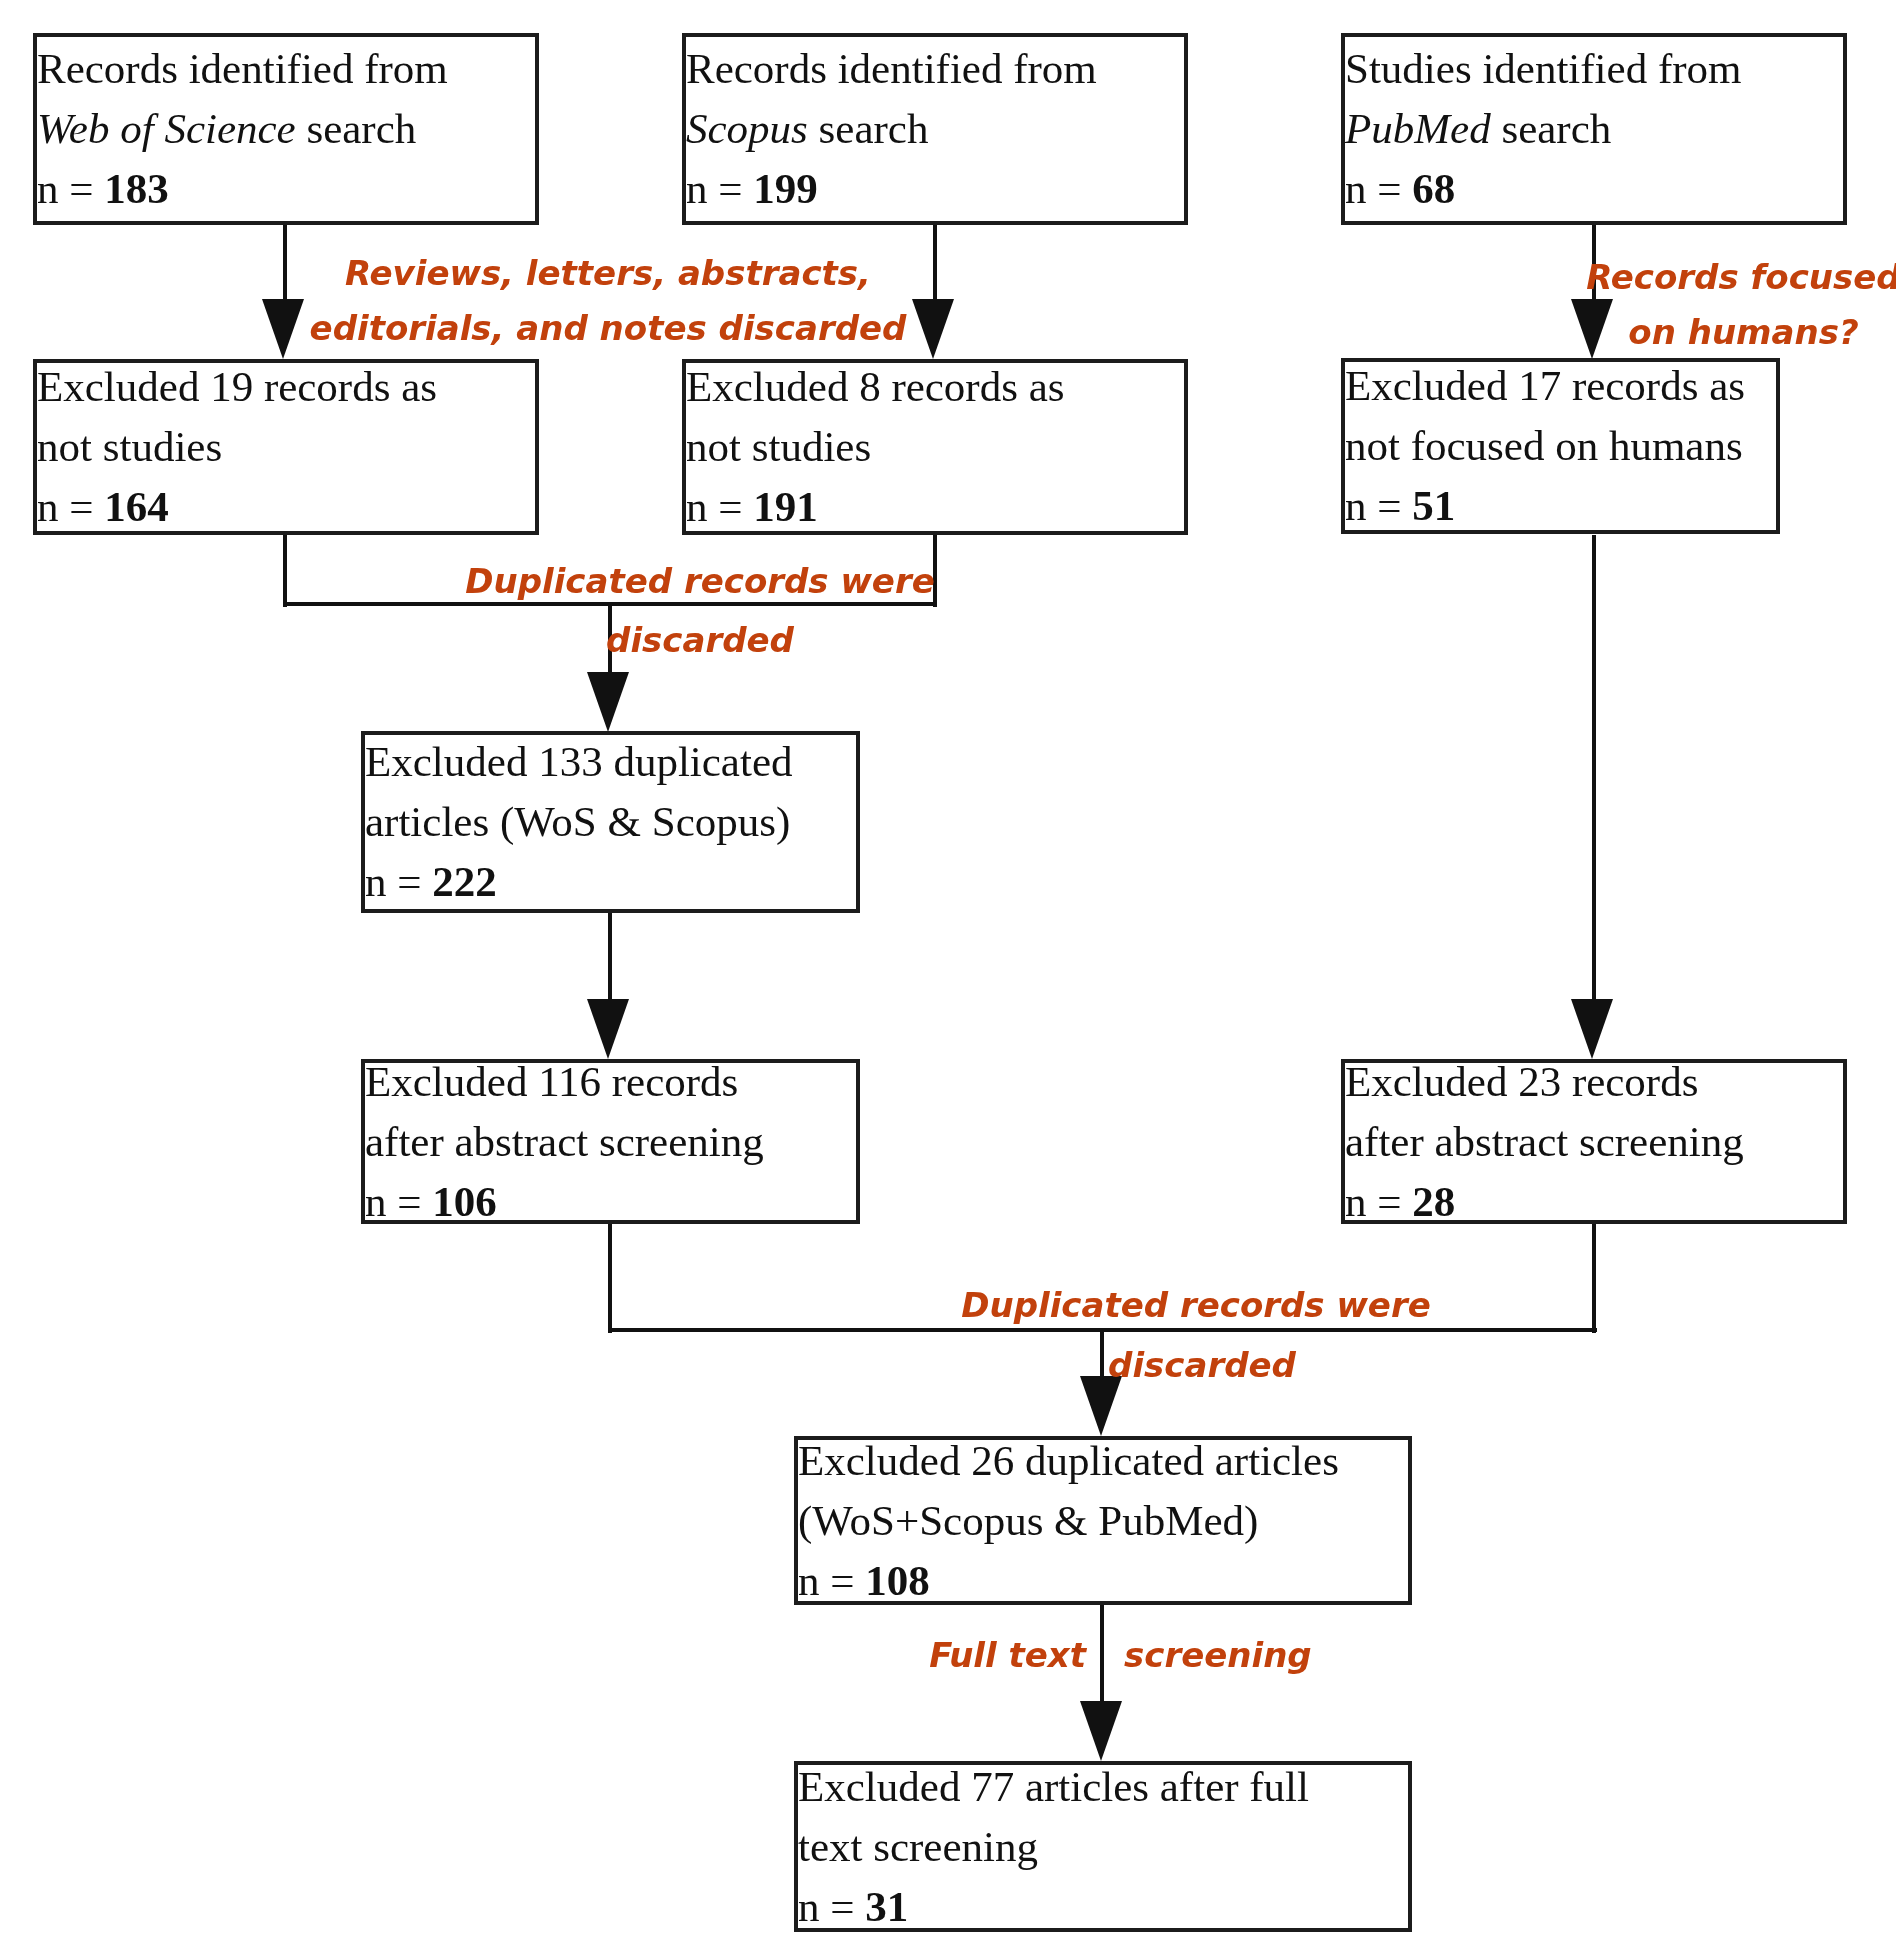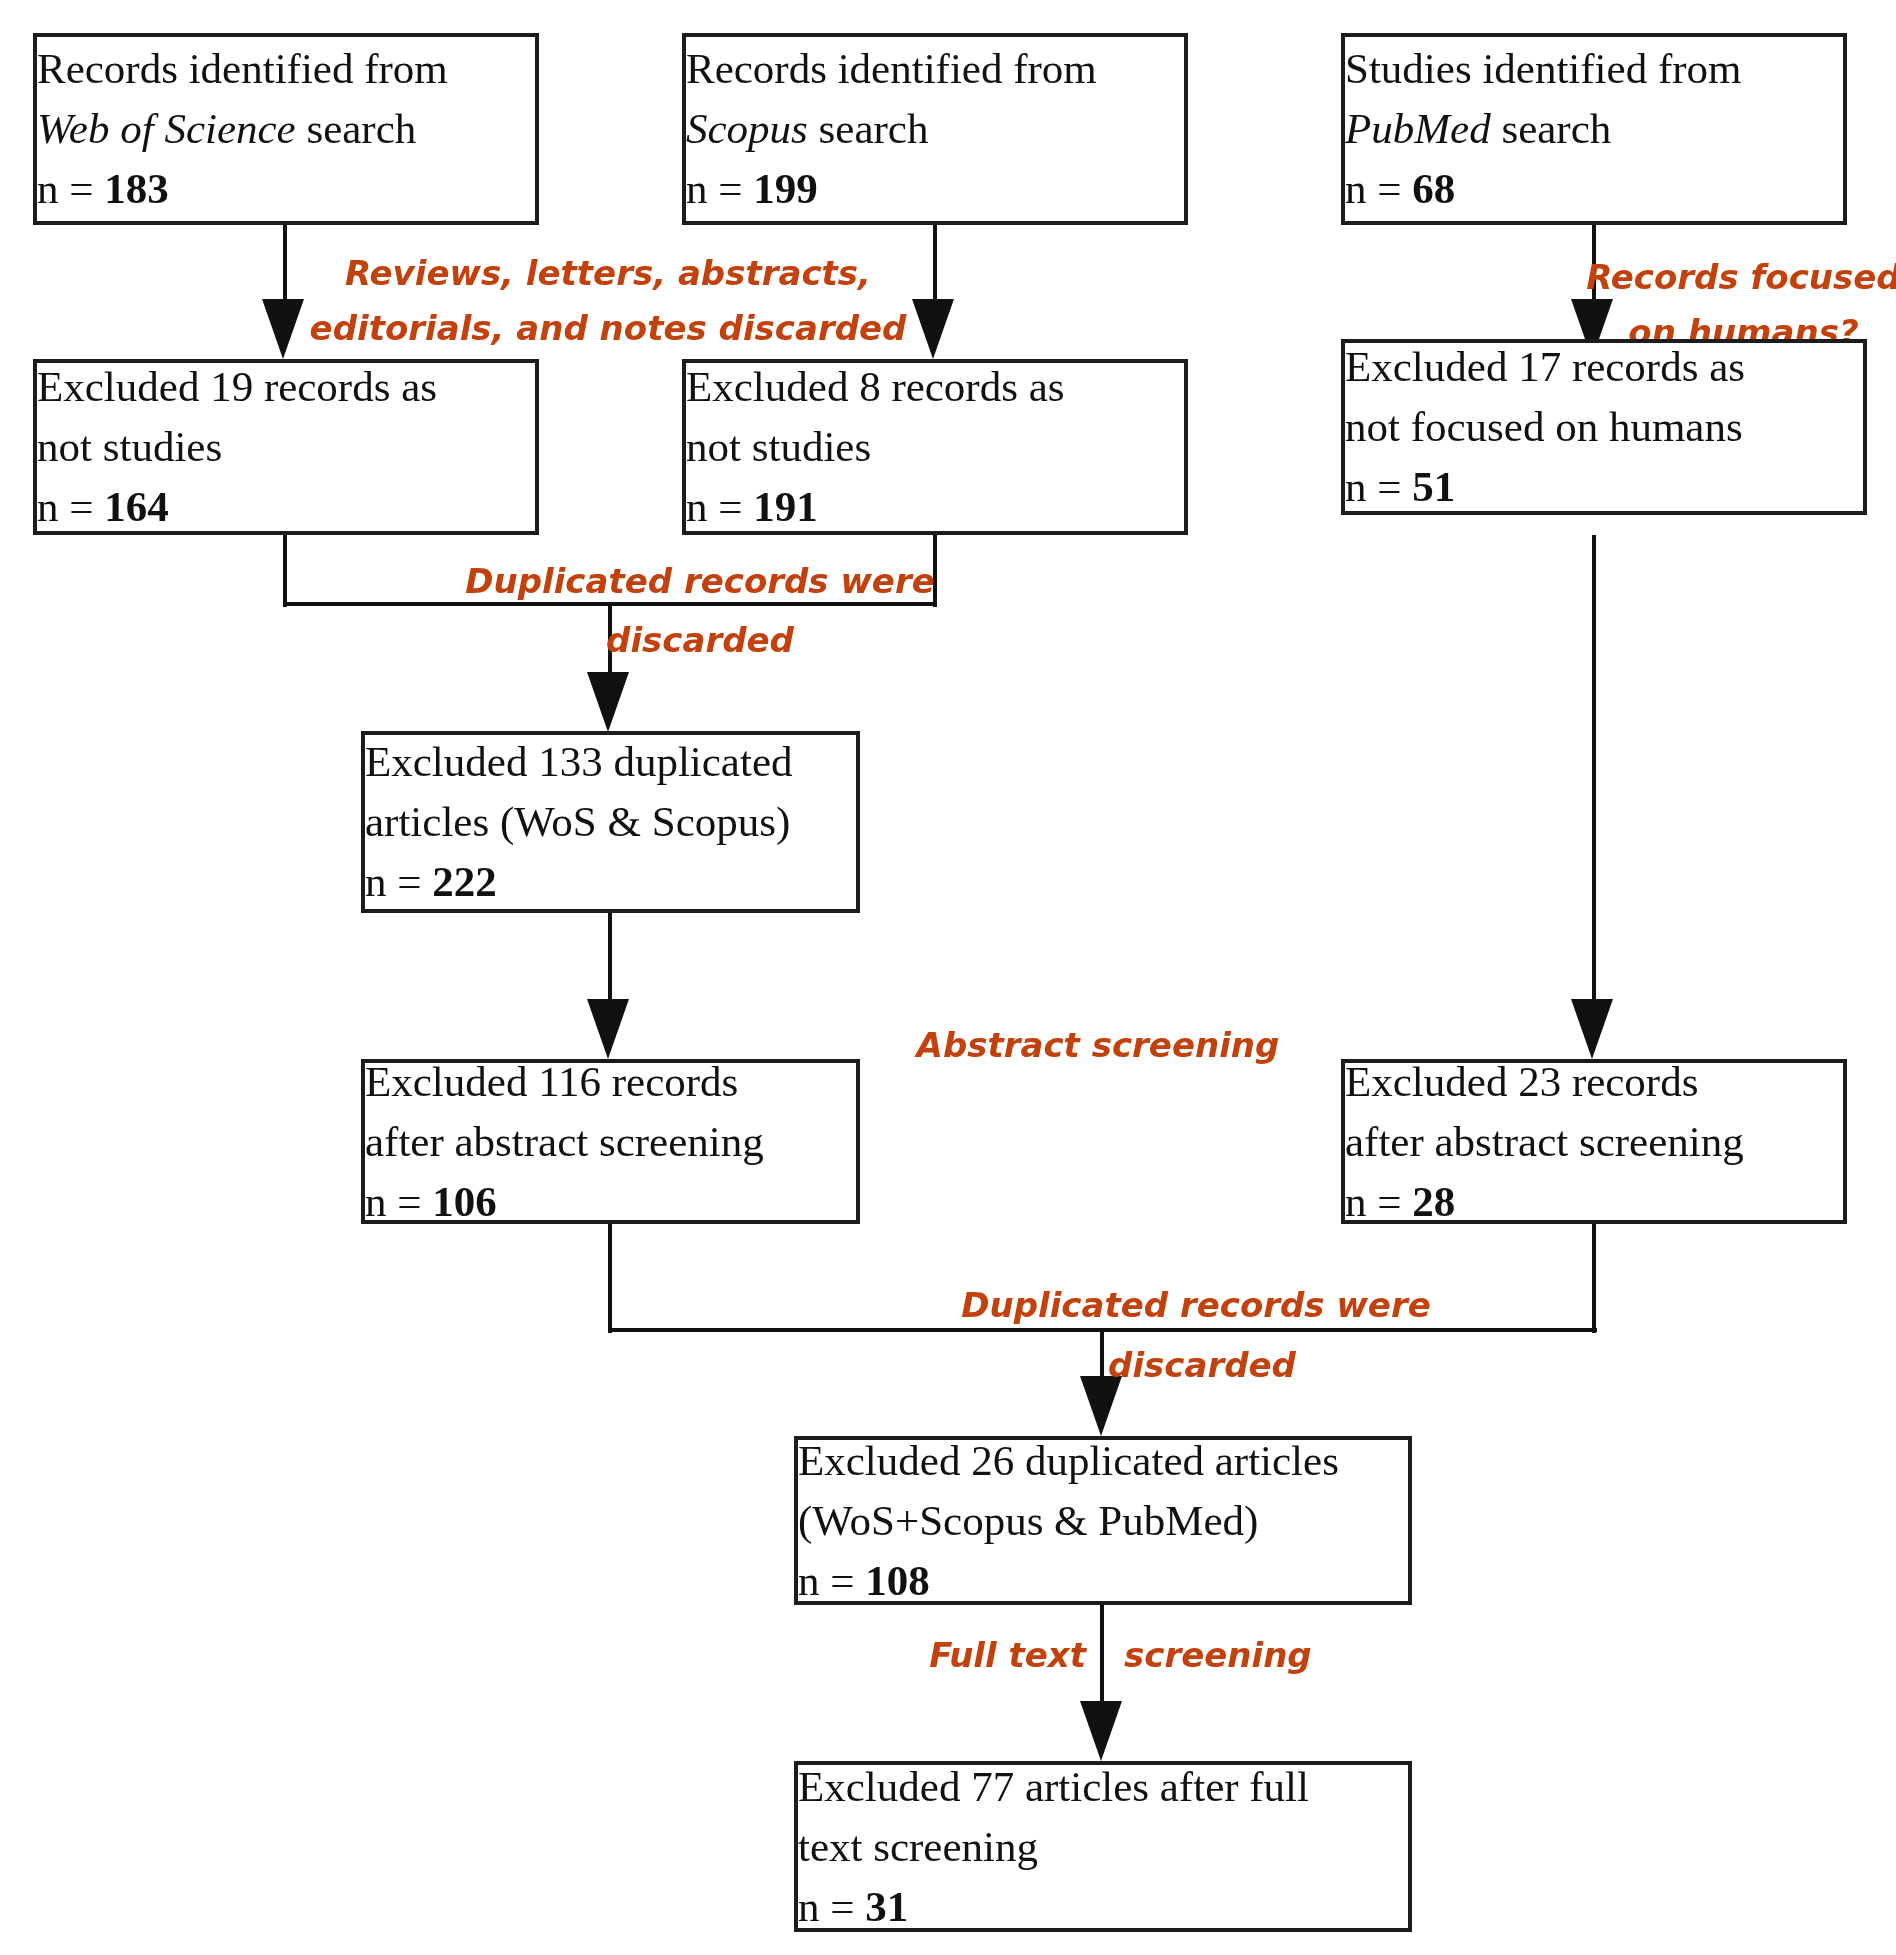--- a/index.html
+++ b/index.html
@@ -74,21 +74,21 @@
     <div class="bl">not studies</div>
     <div class="bl"><span>n = </span><span class="nv">164</span></div>
   </div>
 
   <div class="box" style="left:682px;top:359px;width:506px;height:176px">
     <div class="bl">Excluded 8 records as</div>
     <div class="bl">not studies</div>
     <div class="bl"><span>n = </span><span class="nv">191</span></div>
   </div>
 
-  <div class="box" style="left:1341px;top:339px;width:526px;height:176px">
+  <div class="box" style="left:1341px;top:358px;width:439px;height:176px">
     <div class="bl">Excluded 17 records as</div>
     <div class="bl">not focused on humans</div>
     <div class="bl"><span>n = </span><span class="nv">51</span></div>
   </div>
 
   <div class="vline" style="left:283px;top:535px;height:72px"></div>
   <div class="vline" style="left:933px;top:535px;height:72px"></div>
   <div class="hline" style="left:283px;top:602px;width:654px"></div>
   <div class="vline" style="left:608px;top:602px;height:70px"></div>
   <div class="arrow-down" style="left:587px;top:672px"></div>
@@ -105,23 +105,20 @@
     <div class="bl">articles (WoS &amp; Scopus)</div>
     <div class="bl"><span>n = </span><span class="nv">222</span></div>
   </div>
 
   <div class="vline" style="left:608px;top:913px;height:86px"></div>
   <div class="arrow-down" style="left:587px;top:999px"></div>
 
   <div class="vline" style="left:1592px;top:535px;height:465px"></div>
   <div class="arrow-down" style="left:1571px;top:999px"></div>
 
-  <div class="note" style="left:847px;top:1018px;width:502px">
-    <div>Abstract screening</div>
-  </div>
 
   <div class="box" style="left:361px;top:1059px;width:499px;height:165px">
     <div class="bl">Excluded 116 records</div>
     <div class="bl">after abstract screening</div>
     <div class="bl"><span>n = </span><span class="nv">106</span></div>
   </div>
 
   <div class="box" style="left:1341px;top:1059px;width:506px;height:165px">
     <div class="bl">Excluded 23 records</div>
     <div class="bl">after abstract screening</div>

